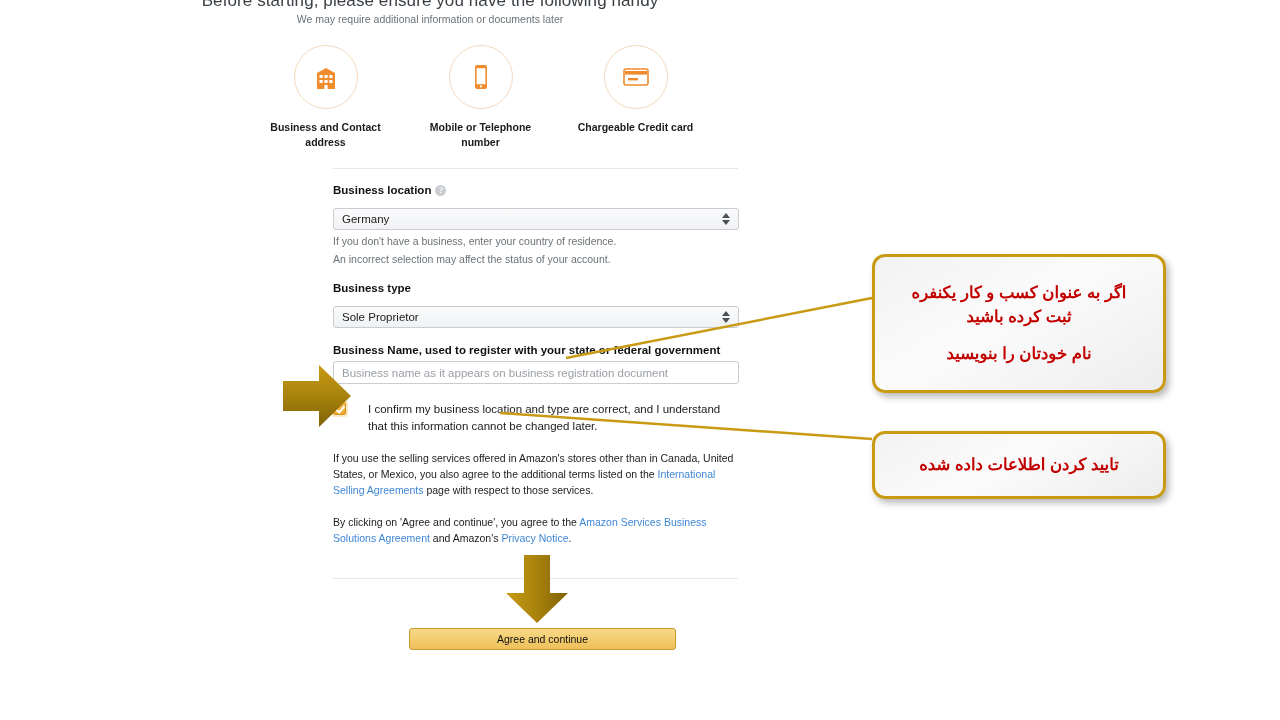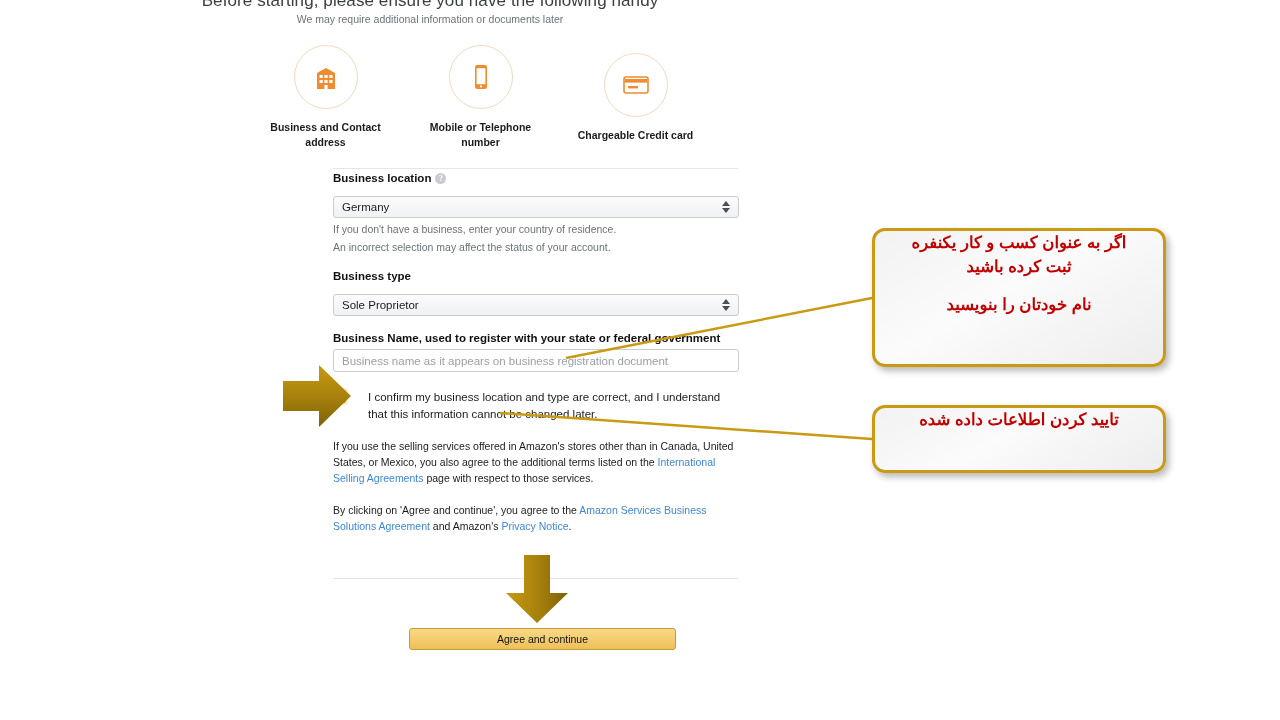--- a/index.html
+++ b/index.html
@@ -41,21 +41,21 @@
     font-size: 10.5px;
     color: #6b7277;
   }
 
   
   .icon-row {
     position: absolute;
     left: 248px; top: 45px;
     width: 620px;
     display: flex;
-    align-items: center;
+    align-items: flex-start;
   }
   .icon-cell {
     width: 155px;
     display: flex;
     flex-direction: column;
     align-items: center;
   }
   .icon-circle {
     width: 64px; height: 64px;
     border-radius: 50%;
@@ -83,21 +83,21 @@
     background: #e6e6e6;
     left: 333px;
     width: 405px;
   }
   #divider-top  { top: 168px; }
   #divider-bot  { top: 578px; }
 
   
   .form-body {
     position: absolute;
-    left: 333px; top: 172px;
+    left: 333px; top: 184px;
     width: 406px;
   }
   .field-label {
     font-size: 11.5px;
     font-weight: bold;
     color: #111;
     margin: 0 0 5px 0;
     display: flex;
     align-items: center;
     gap: 4px;
@@ -227,21 +227,23 @@
   
   .callout {
     position: absolute;
     border: 3px solid #c99a14;
     border-radius: 13px;
     background: linear-gradient(150deg, #f2f2f2 0%, #fbfbfb 45%, #ededed 100%);
     box-shadow: 3px 4px 7px rgba(0,0,0,0.28);
     display: flex;
     flex-direction: column;
     align-items: center;
+    justify-content: center;
     direction: rtl;
+    margin-top: 26px;
   }
   .callout-line {
     color: #c10000;
     font-weight: bold;
     font-size: 16.5px;
     text-align: center;
     line-height: 1.45;
     white-space: pre-line;
     text-shadow: 0 1px 0 rgba(255,255,255,.7);
   }

